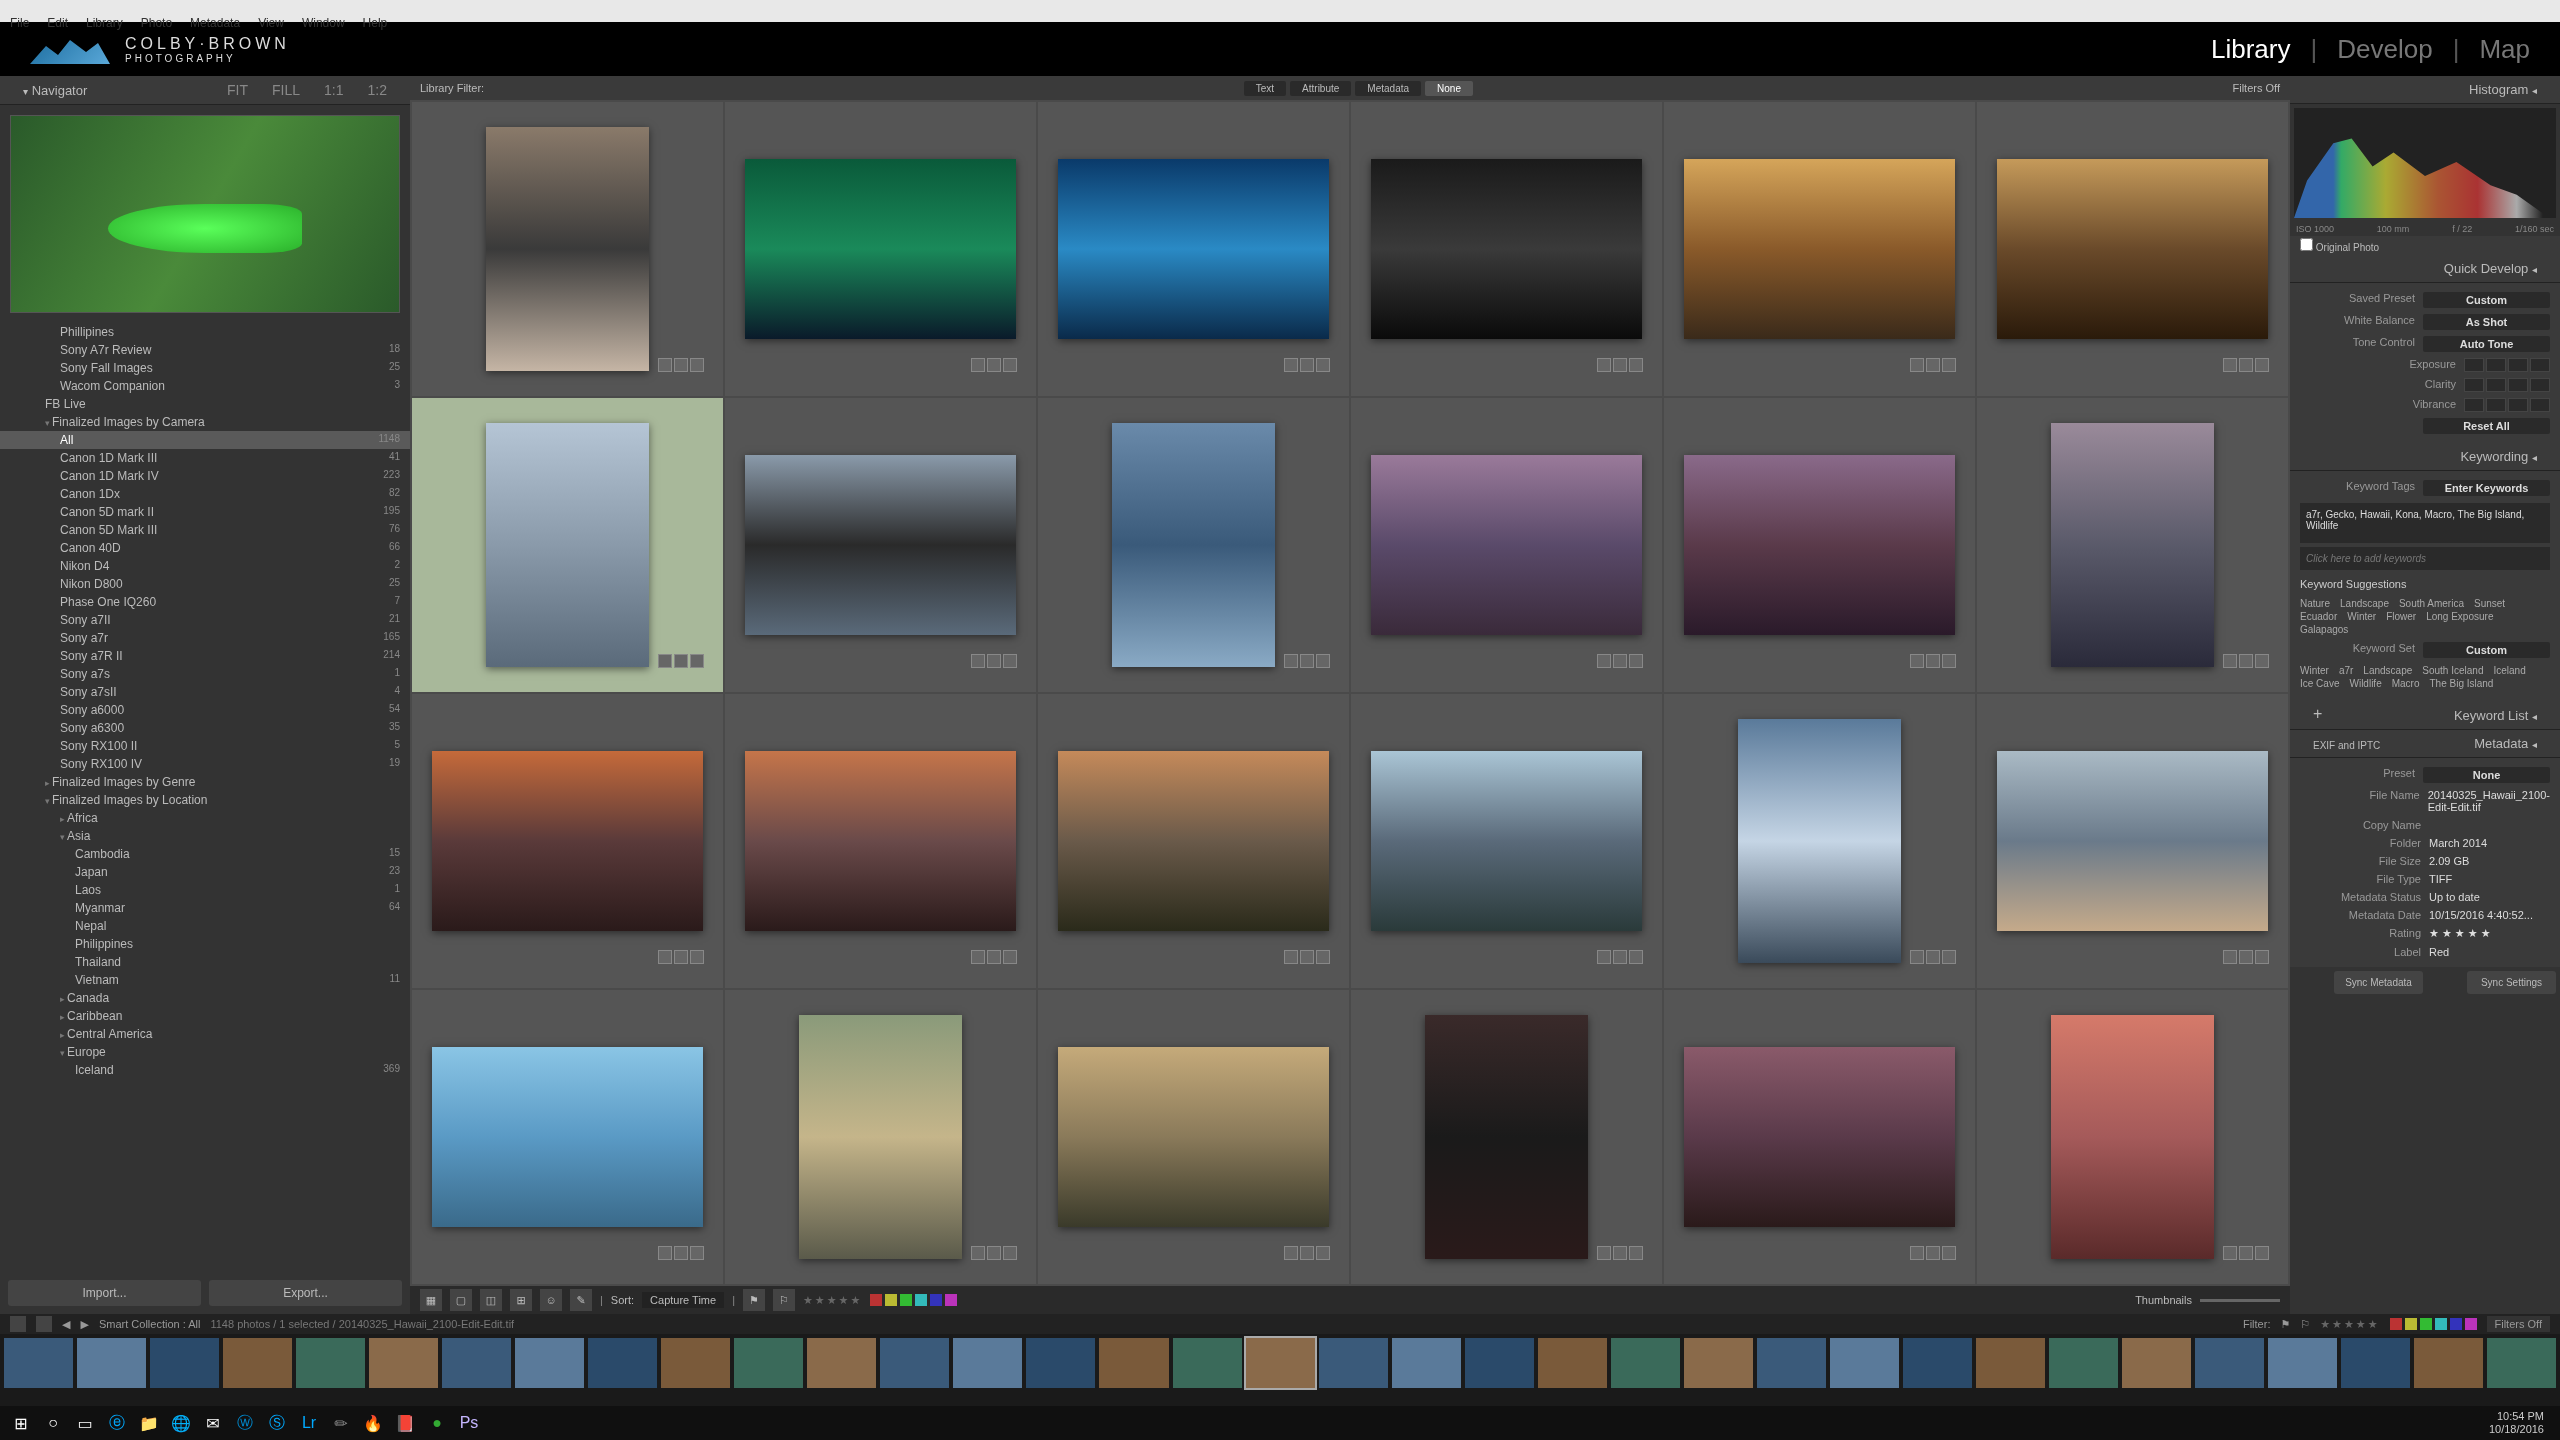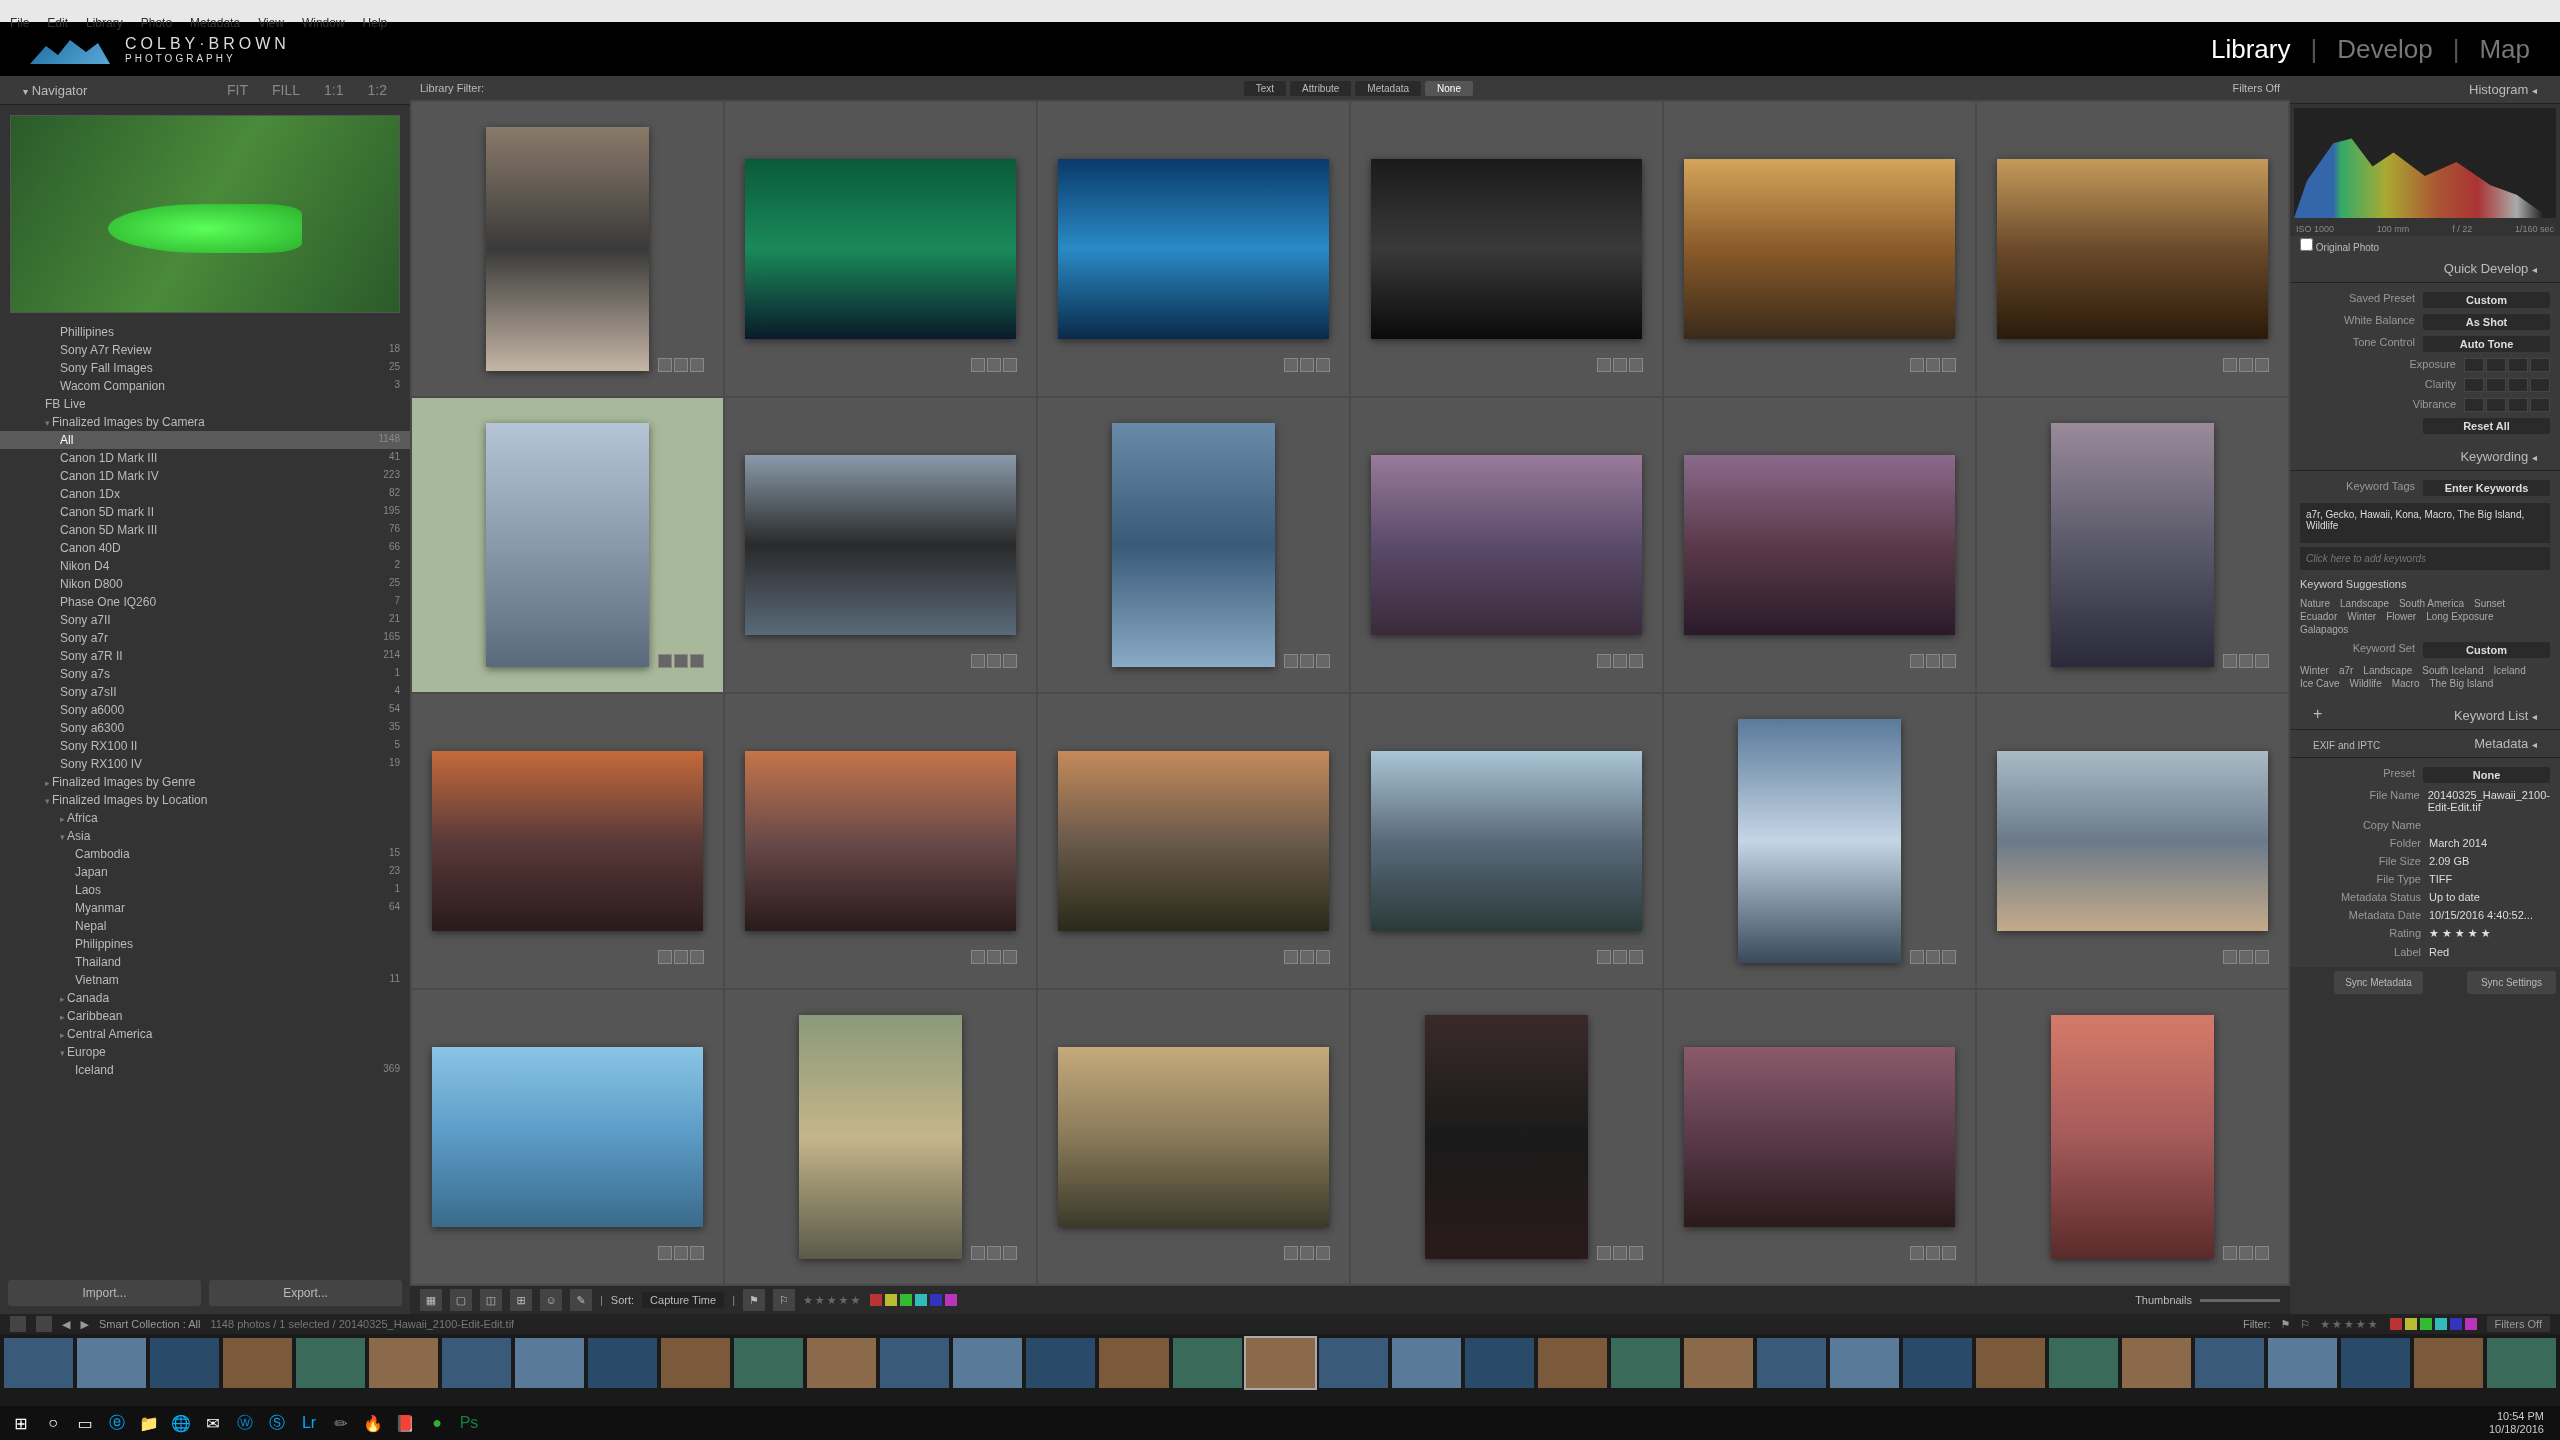--- a/index.html
+++ b/index.html
@@ -772,19 +772,19 @@
       <span class="task-icon" style="color: rgb(238, 85, 187);">📁</span>
       <span class="task-icon" style="color: rgb(238, 68, 68);">🌐</span>
       <span class="task-icon" style="color: rgb(255, 255, 255);">✉</span>
       <span class="task-icon" style="color: rgb(0, 136, 204);">ⓦ</span>
       <span class="task-icon" style="color: rgb(0, 170, 255);">Ⓢ</span>
       <span class="task-icon" style="color: rgb(0, 170, 255);">Lr</span>
       <span class="task-icon" style="color: rgb(136, 136, 136);">✏</span>
       <span class="task-icon" style="color: rgb(204, 68, 68);">🔥</span>
       <span class="task-icon" style="color: rgb(204, 34, 34);">📕</span>
       <span class="task-icon" style="color: rgb(51, 170, 51);">●</span>
-      <span class="task-icon" style="color: #15803d;">Ps</span>
+      <span class="task-icon" style="color: #c4b5fd;">Ps</span>
     </div>
   <div class="clock">
     <div>10:54 PM</div>
     <div>10/18/2016</div>
   </div>
 </div>
 
 </body></html>

